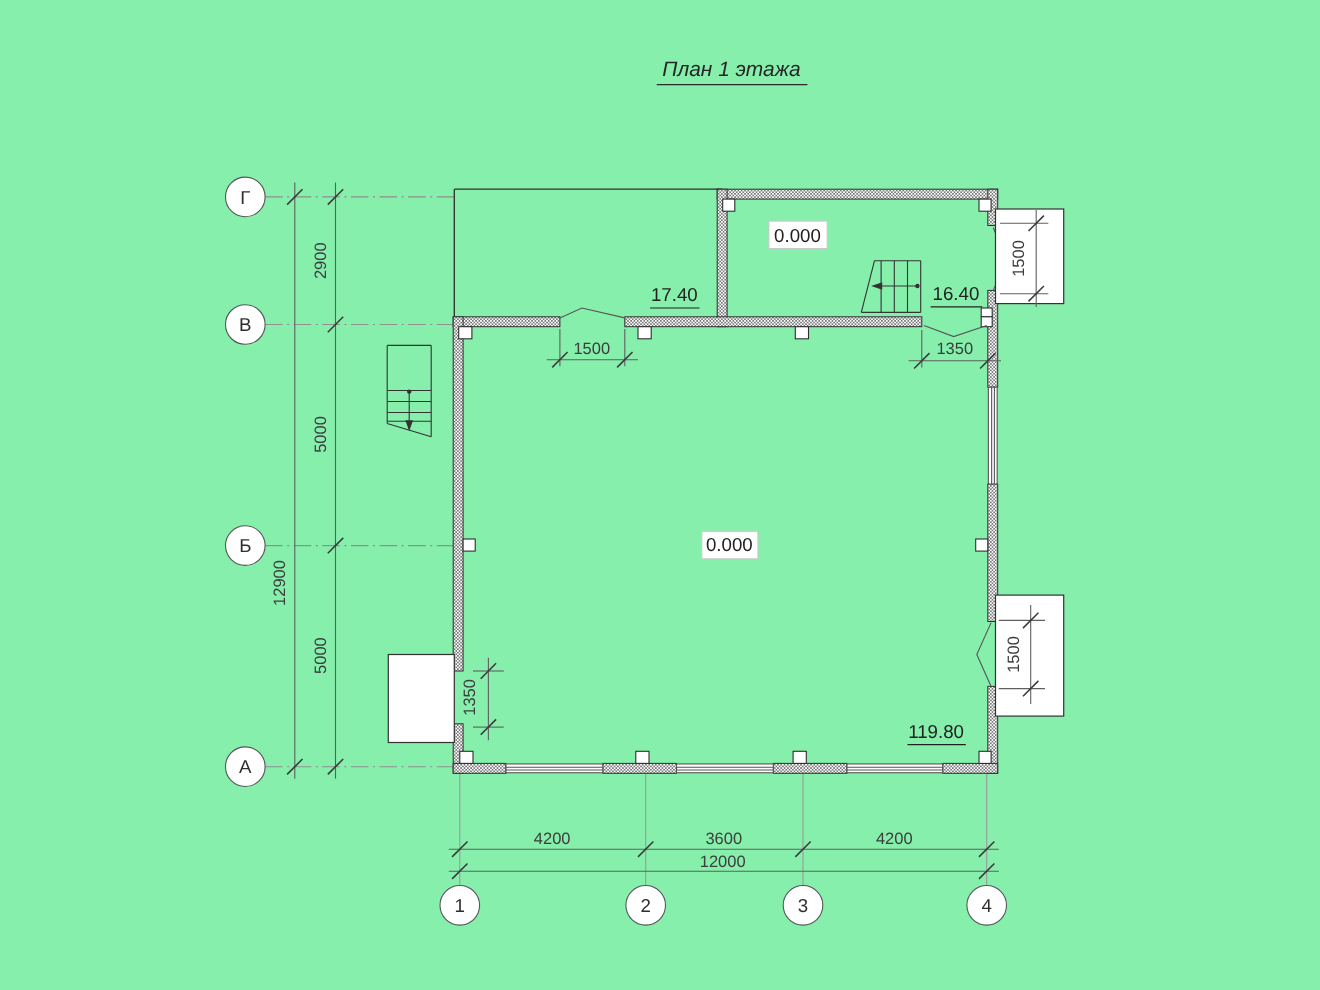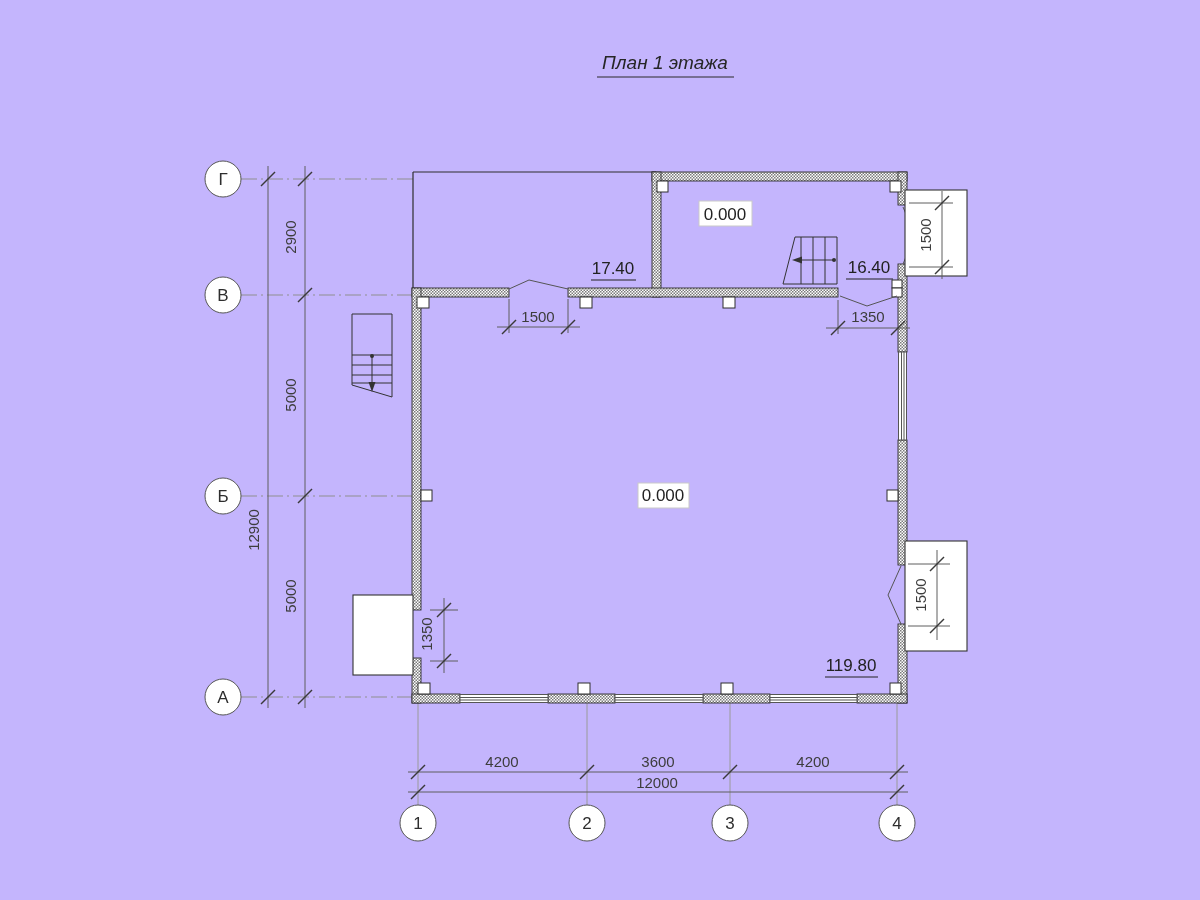--- a/index.html
+++ b/index.html
@@ -1,16 +1,16 @@
 <!DOCTYPE html>
 <html><head>
 <meta charset="utf-8">
 <style>
   html,body{margin:0;padding:0;background:#ffffff;}
-  #stage{position:relative;width:1200px;height:900px;background:#c4b5fd;overflow:hidden;}
+  #stage{position:relative;width:1200px;height:900px;background:#86efac;overflow:hidden;}
   svg{display:block;}
   text{font-family:"Liberation Sans", sans-serif;fill:#3d3d3d;}
   .ttl{font-size:19px;font-style:italic;fill:#262626;}
   .axlbl{font-size:17px;fill:#2e2e2e;}
   .dimtxt{font-size:15px;fill:#3d3d3d;}
   .lvl{font-size:17px;fill:#222222;}
   .axis{stroke:#8f8f8f;stroke-width:1;fill:none;stroke-dasharray:16 4 2 4;}
   .gridv{stroke:#9a9a9a;stroke-width:1;fill:none;}
   .dim{stroke:#5f5f5f;stroke-width:1;fill:none;}
   .wall{fill:url(#hatch);stroke:#2e2e2e;stroke-width:0.9;}

